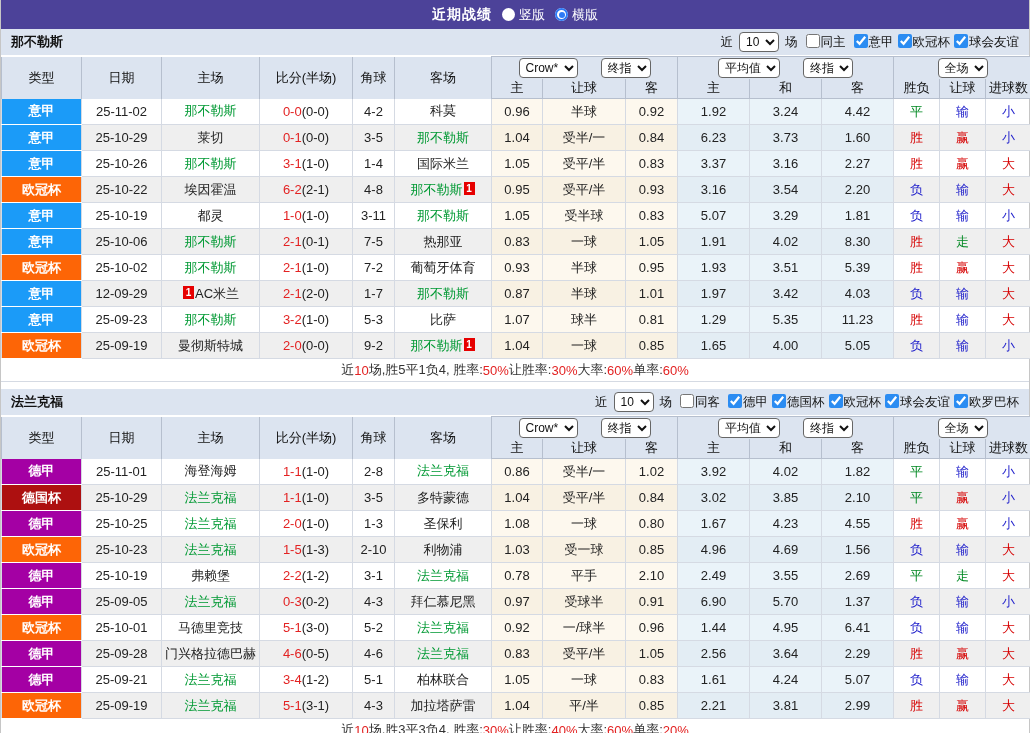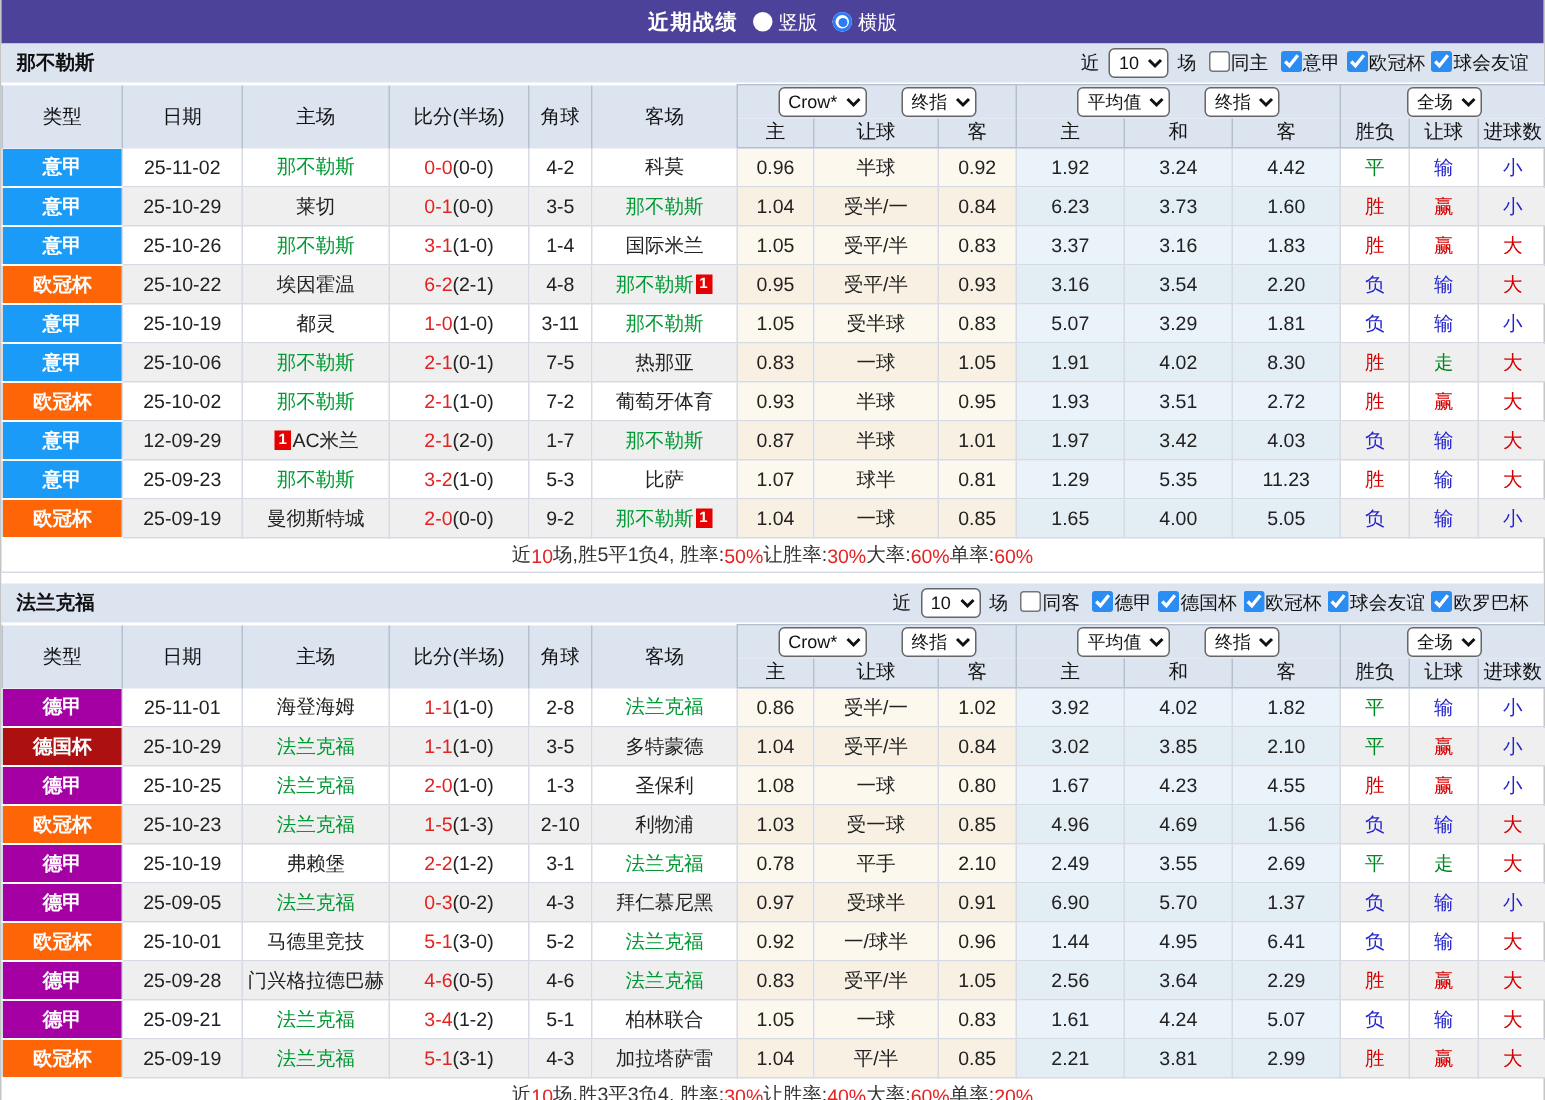--- a/index.html
+++ b/index.html
@@ -189,21 +189,21 @@
             <td>25-10-26</td>
             <td class="team"><span class="tgreen">那不勒斯</span></td>
             <td><span class="sred">3-1</span><span class="shalf">(1-0)</span></td>
             <td>1-4</td>
             <td class="team"><span class="tblack">国际米兰</span></td>
             <td class="crow">1.05</td>
             <td class="crow">受平/半</td>
             <td class="crow">0.83</td>
             <td class="avg">3.37</td>
             <td class="avg">3.16</td>
-            <td class="avg">1.83</td>
+            <td class="avg">2.27</td>
             <td class="cr">胜</td>
             <td class="cr">赢</td>
             <td class="cr">大</td>
           </tr>
           <tr>
             <td class="lg" style="background: rgb(253, 101, 6);">欧冠杯</td>
             <td>25-10-22</td>
             <td class="team"><span class="tblack">埃因霍温</span></td>
             <td><span class="sred">6-2</span><span class="shalf">(2-1)</span></td>
             <td>4-8</td>
@@ -257,21 +257,21 @@
             <td>25-10-02</td>
             <td class="team"><span class="tgreen">那不勒斯</span></td>
             <td><span class="sred">2-1</span><span class="shalf">(1-0)</span></td>
             <td>7-2</td>
             <td class="team"><span class="tblack">葡萄牙体育</span></td>
             <td class="crow">0.93</td>
             <td class="crow">半球</td>
             <td class="crow">0.95</td>
             <td class="avg">1.93</td>
             <td class="avg">3.51</td>
-            <td class="avg">2.72</td>
+            <td class="avg">5.39</td>
             <td class="cr">胜</td>
             <td class="cr">赢</td>
             <td class="cr">大</td>
           </tr>
           <tr>
             <td class="lg" style="background: rgb(27, 155, 248);">意甲</td>
             <td>12-09-29</td>
             <td class="team"><span class="rcard">1</span><span class="tblack">AC米兰</span></td>
             <td><span class="sred">2-1</span><span class="shalf">(2-0)</span></td>
             <td>1-7</td>

